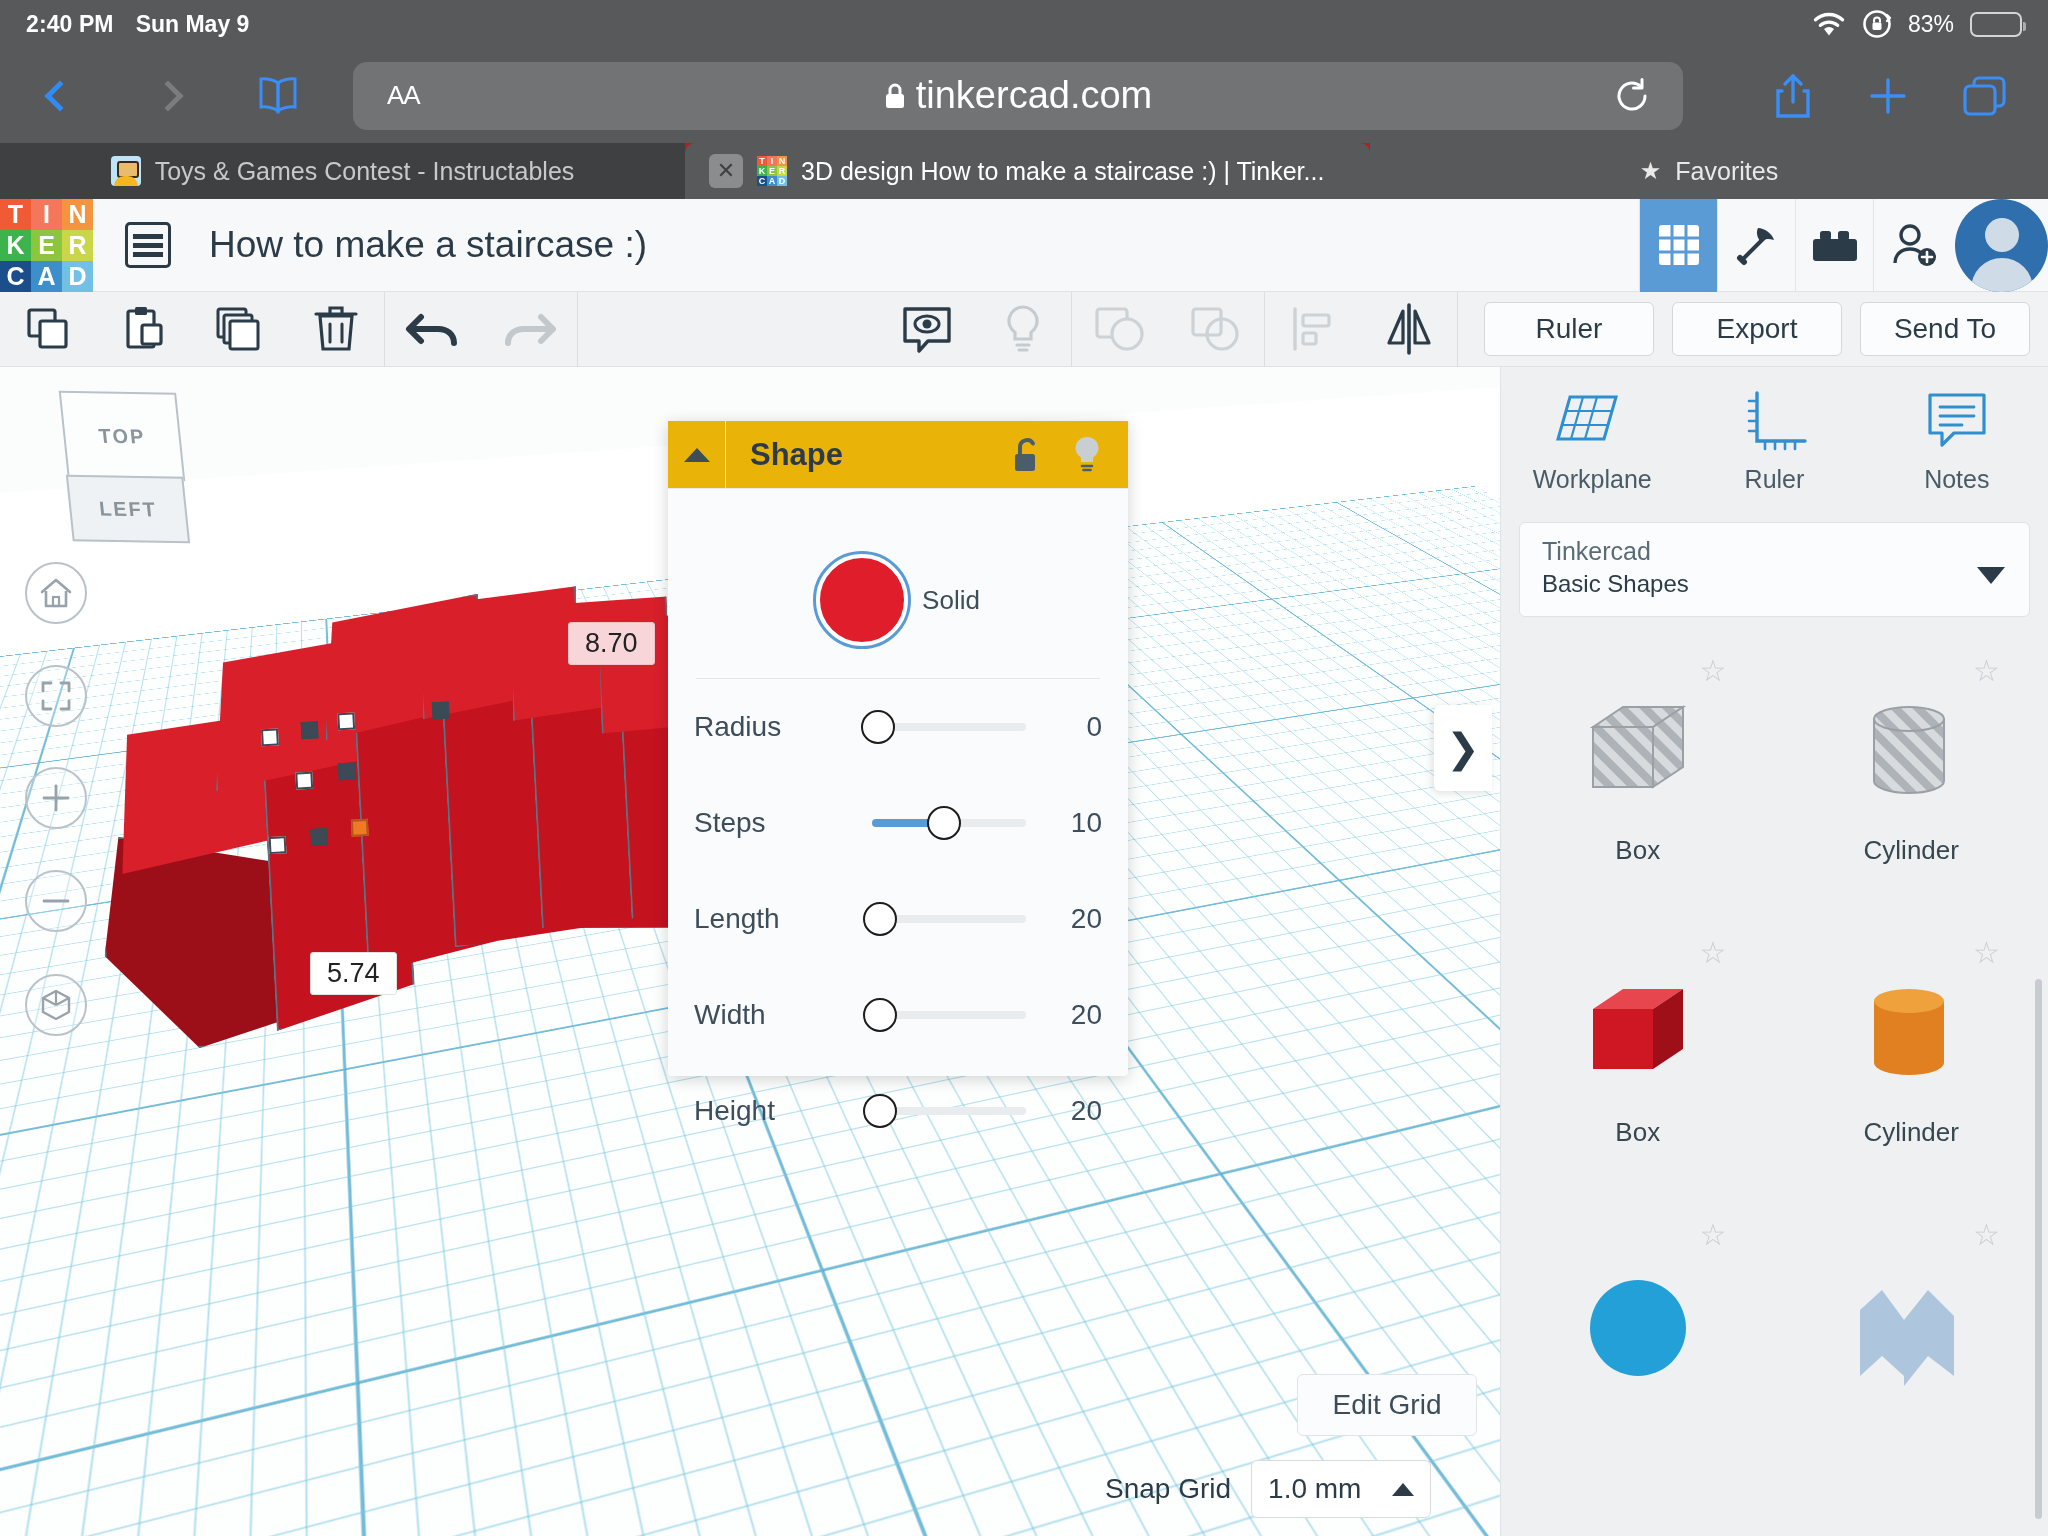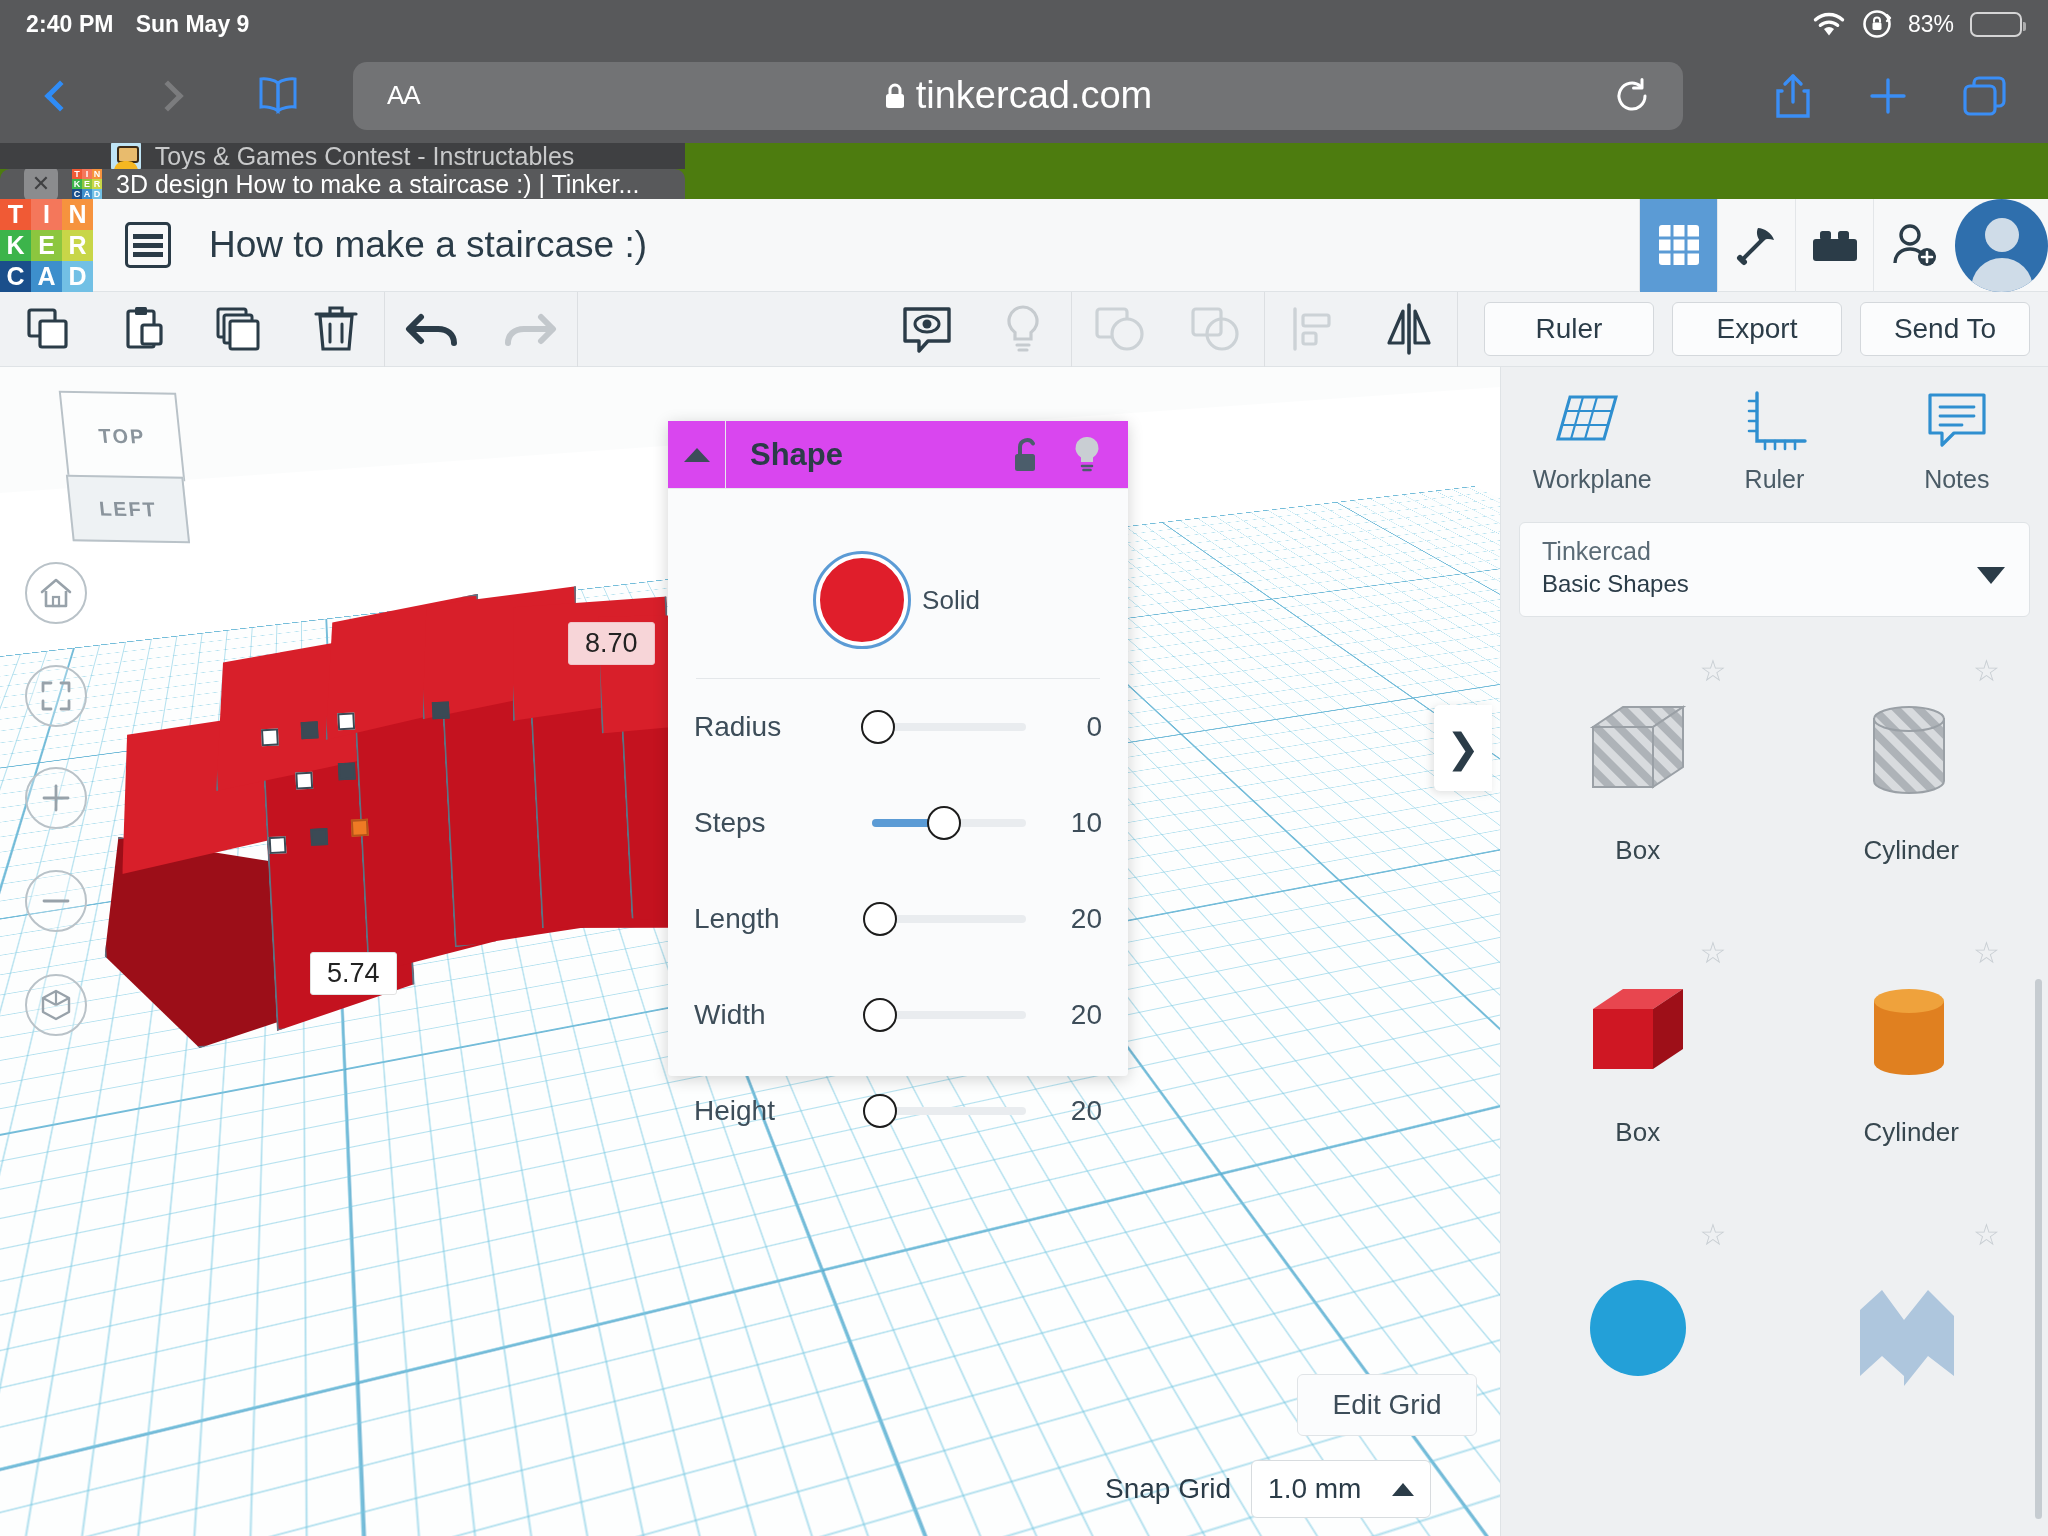--- a/index.html
+++ b/index.html
@@ -48,21 +48,21 @@
   }
   #url-aa { position:absolute; left: 34px; color:#fff; font-size:26px; letter-spacing:-1px;}
   #url-center { margin: 0 auto; display: flex; align-items: center; gap: 10px; }
   #url-text { color: #fff; font-size: 38px; }
   #url-reload { position:absolute; right: 32px; }
   .tb-right { margin-left: auto; display: flex; align-items: center; gap: 52px; padding-right: 10px;}
 
   
   #tab-bar {
     position: absolute; left: 0; top: 143px; width: 2048px; height: 56px;
-    background: #4d7c0f; display: flex; flex-direction: column;
+    background: #b91c1c; display: flex;
   }
   .tab {
     display: flex; align-items: center; gap: 14px;
     font-size: 25px; color: #c8c9ca; padding: 0 24px; position: relative;
     overflow: hidden; white-space: nowrap;
   }
   .tab.inactive { width: 685px; background: #3f4042; justify-content:center;}
   .tab.active { width: 685px; background: #58595b; color: #fff; border-radius: 10px 10px 0 0; }
   .tab.favorites { flex: 1; background: #58595b; justify-content: center; color:#e9e9ea; }
   .tab-close {
@@ -211,21 +211,21 @@
   }
   .dim-badge.pink { background: #f7d5d8; border-color:#f0c3c8; }
 
   
   #shape-panel {
     position: absolute; left: 668px; top: 421px; width: 460px; height: 655px;
     background: #fafbfc; border-radius: 4px;
     box-shadow: 0 3px 16px rgba(0,0,0,.18);
   }
   #shape-panel-header {
-    height: 68px; display:flex; align-items:center; background:#d946ef;
+    height: 68px; display:flex; align-items:center; background:#eab308;
     border-bottom:1px solid #e7eaec;
   }
   #collapse-btn {
     width: 58px; height: 68px; display:flex; align-items:center; justify-content:center;
     border-right: 1px solid #e7eaec;
   }
   .caret-up { width:0;height:0;border-left:13px solid transparent;border-right:13px solid transparent;border-bottom:14px solid #3d4d59;}
   #shape-panel-title { margin-left: 24px; font-size: 31px; font-weight:600; color:#2b3c48; }
   .panel-hdr-icons { margin-left:auto; display:flex; gap:26px; padding-right: 24px; align-items:center;}
 

